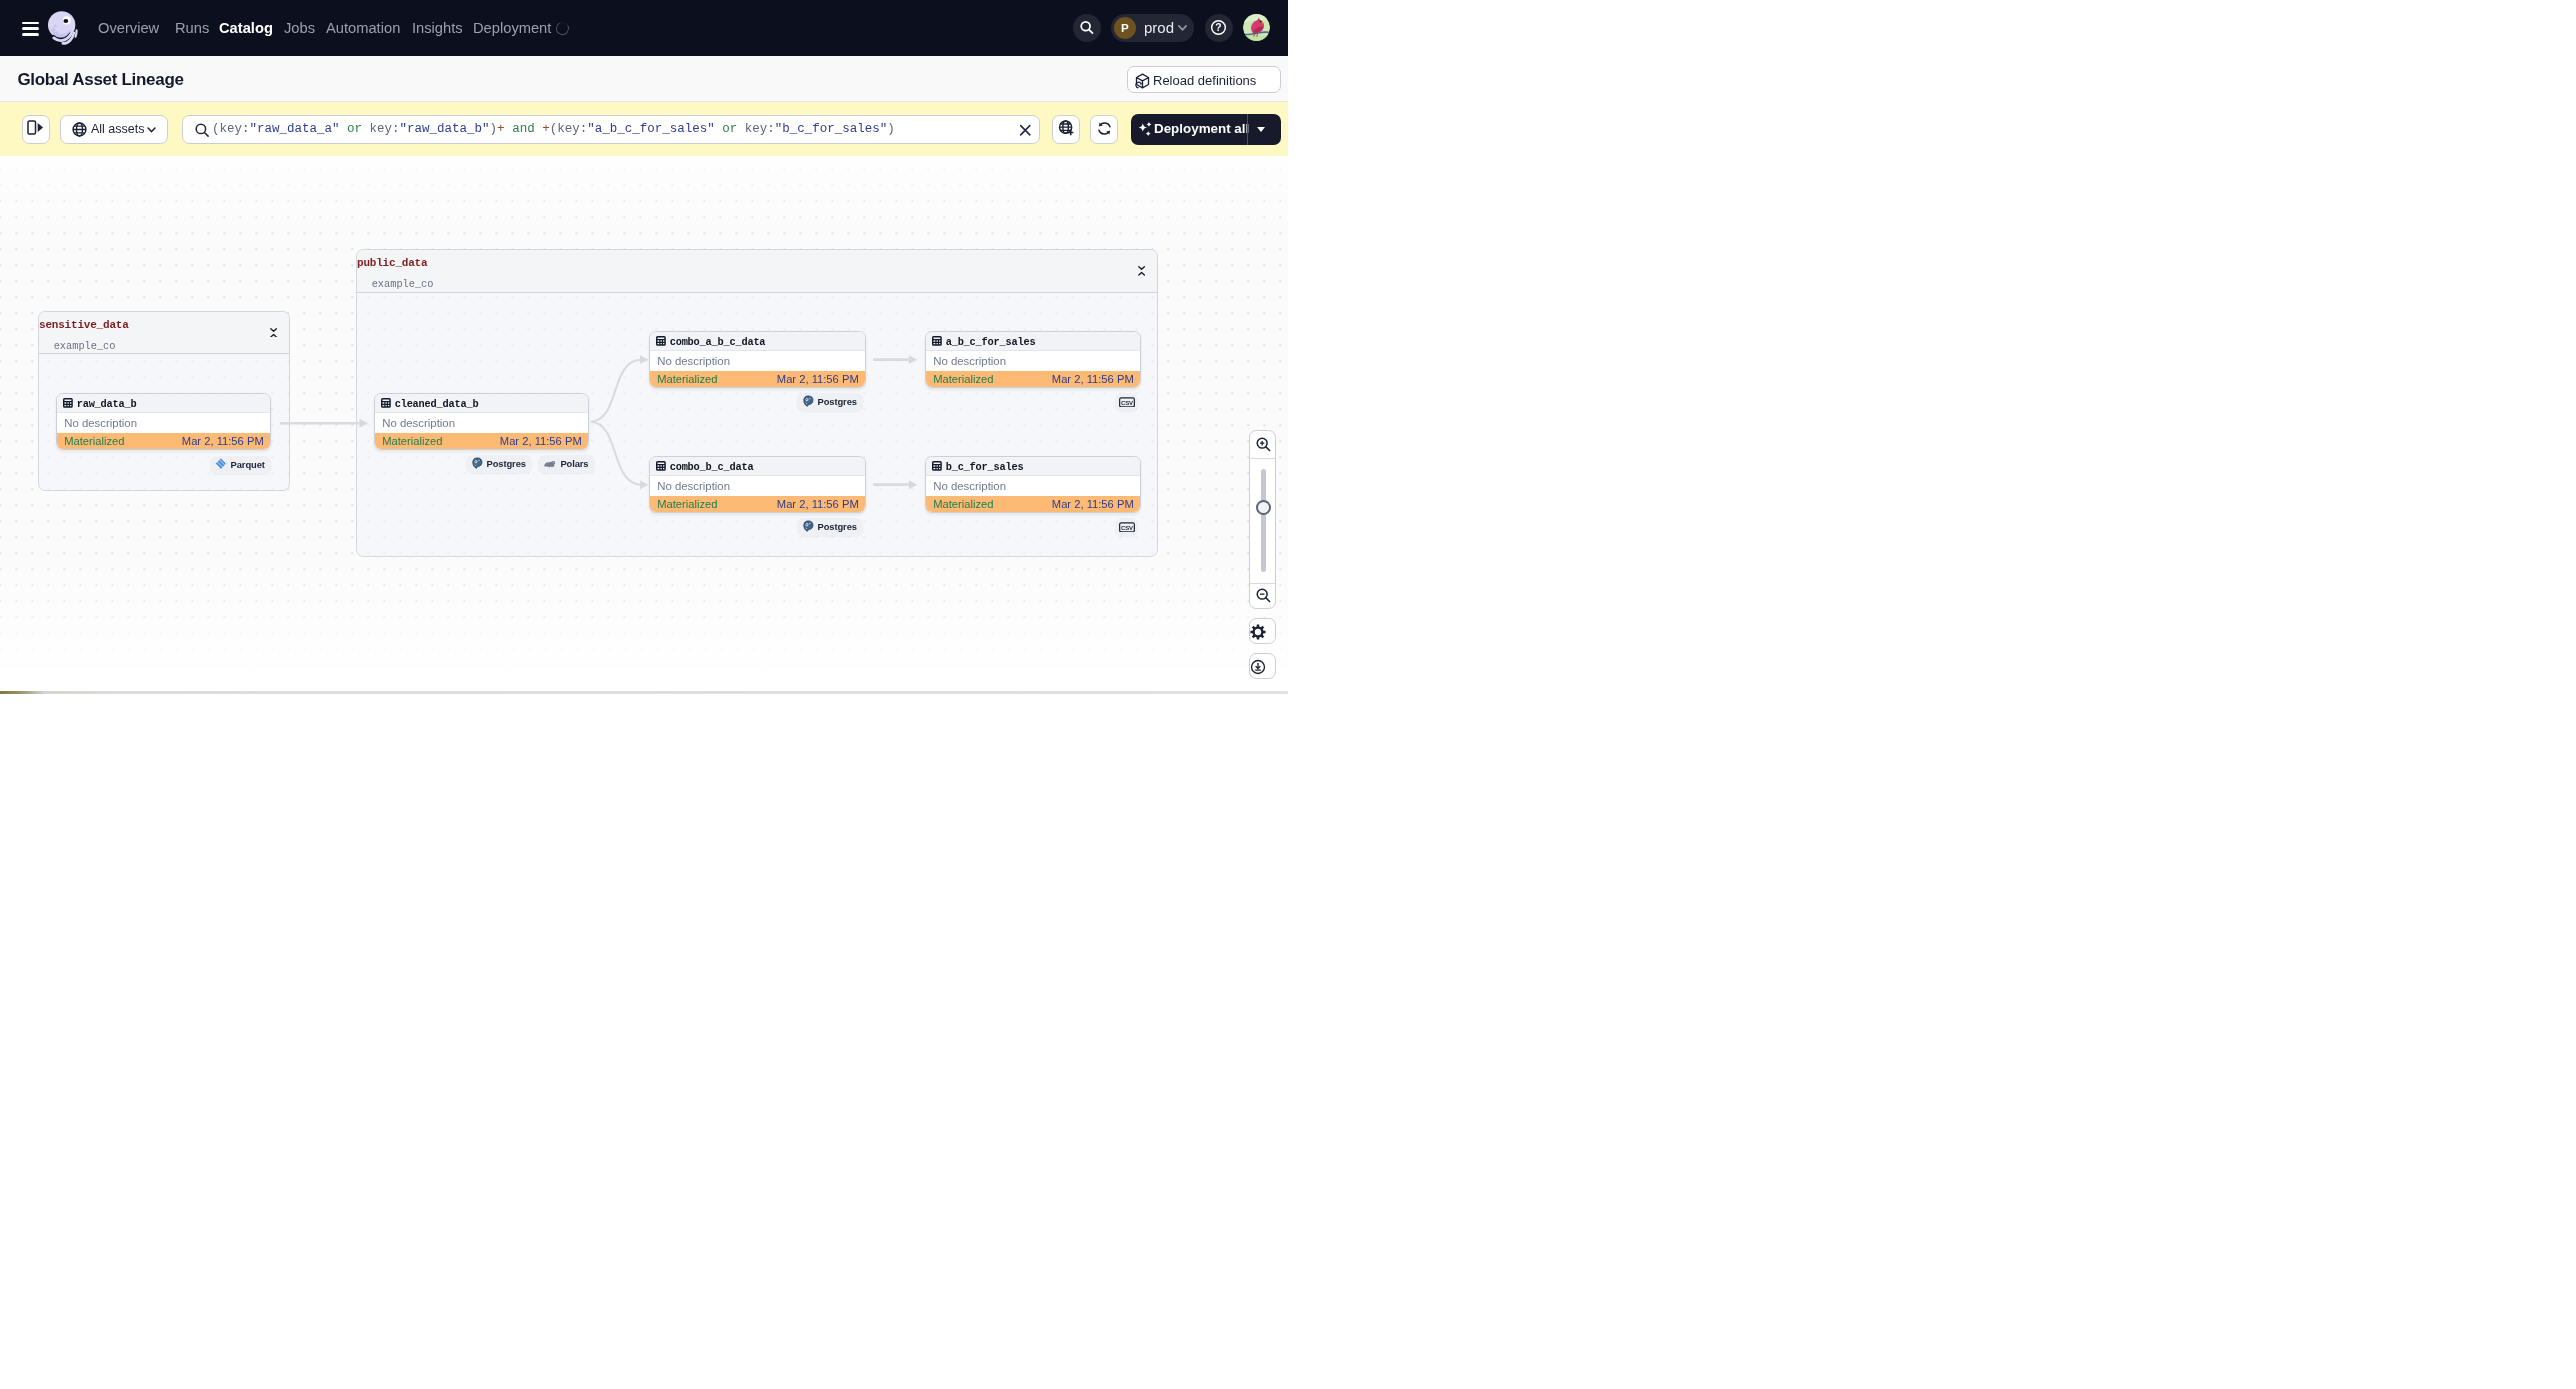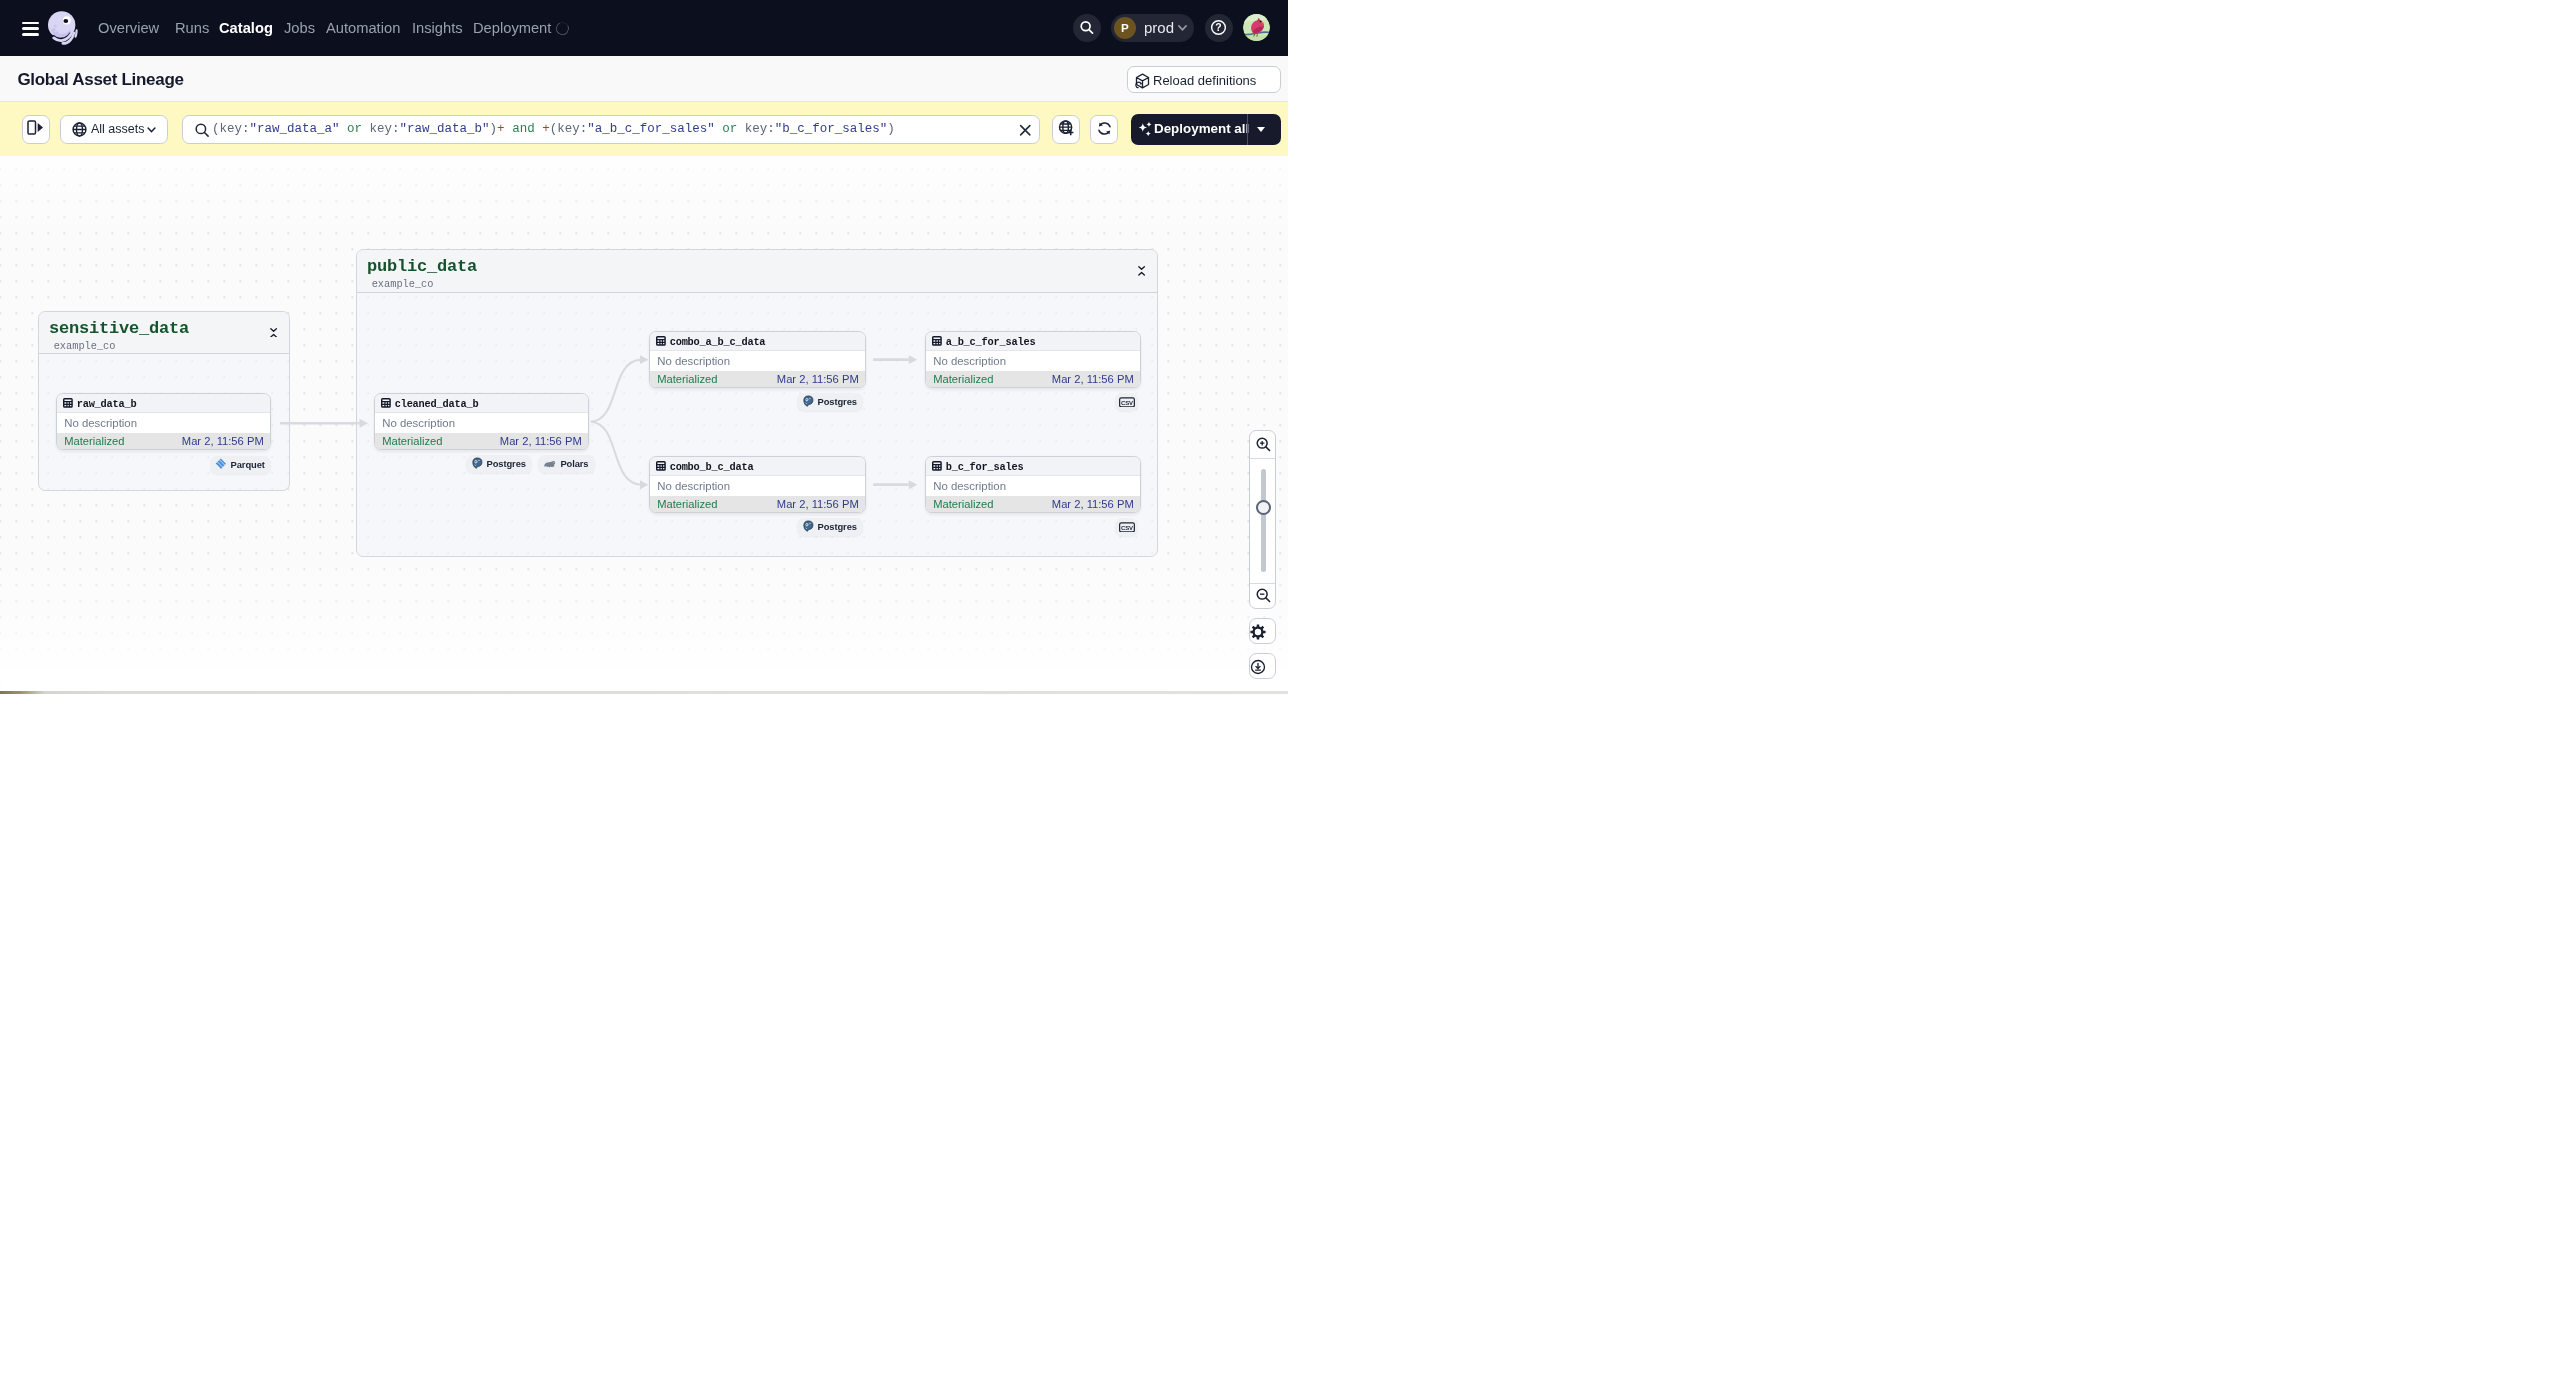--- a/index.html
+++ b/index.html
@@ -52,34 +52,34 @@
           background:linear-gradient(to bottom, rgba(255,255,255,0.75) 0%, rgba(255,255,255,0) 100%); }
   .fade { position:absolute; left:0; top:393px; width:1288px; height:142px;
           background:linear-gradient(to bottom, rgba(255,255,255,0) 0%, rgba(255,255,255,0.45) 50%, rgba(255,255,255,0.9) 85%, #fff 100%); }
   .bstrip { position:absolute; left:0; top:691px; width:1288px; height:3.1px;
             background:linear-gradient(to right, #7d7843 0px, #98926a 19.7px, #d4d4d1 45px, #dcdcda 125px, #e1e1df 100%); }
 
   
   .group { position:absolute; border:0.9px solid #d3d6de; border-radius:7.2px; background:rgba(243,244,247,0.55); }
   .grouphead { position:absolute; left:0; top:0; width:100%; background:#f4f5f7; border-bottom:0.9px solid #cfd3db;
                border-radius:7.2px 7.2px 0 0; }
-  .grouptitle { position:absolute; left:10px; top:7.2px; font-family:"Liberation Mono", monospace; font-weight:700;
-                font-size:17px; color:#14532d; letter-spacing:-0.2px; }
+  .grouptitle { position:absolute; left:0; top:7.2px; font-family:"Liberation Mono", monospace; font-weight:700;
+                font-size:11px; color:#7f1d1d; letter-spacing:-0.2px; }
   .groupsub { position:absolute; left:14.7px; top:28px; font-family:"Liberation Mono", monospace; font-size:10.3px; color:#6a7183; }
   .collapse { position:absolute; right:11.6px; top:50%; margin-top:-4.9px; width:7.2px; height:9.8px; }
 
   
   .node { position:absolute; width:215px; height:57px; border:1.3px solid #ccd0d9; border-radius:7.2px; background:#fff;
           box-shadow:0 1.8px 2.7px rgba(20,25,45,0.07); overflow:hidden; }
   .nodehead { height:19px; background:#f2f3f6; border-bottom:0.9px solid #e3e5ea; position:relative; }
   .nodehead .ticon { position:absolute; left:6.3px; top:4px; }
   .nodehead .nname { position:absolute; left:19.7px; top:3.6px; font-family:"Liberation Mono", monospace; font-weight:700;
                      font-size:10.3px; color:#10151f; letter-spacing:-0.2px; }
   .nodedesc { height:20px; background:#fff; font-size:11.4px; color:#717a8c; line-height:20px; padding-left:7.2px; }
-  .nodemat { height:24px; background:#e5e5e5; position:relative; }
+  .nodemat { height:24px; background:#fdba74; position:relative; }
   .nodemat .m { position:absolute; left:7.2px; top:1.8px; font-size:11.2px; color:#1e7c4e; }
   .nodemat .d { position:absolute; right:6.3px; top:1.8px; font-size:11.2px; color:#2e3b8a;margin-left:40px; }
 
   
   .chip { position:absolute; height:18px; background:#eef0f3; border-radius:7.2px; font-size:9.4px; font-weight:700;
           color:#1b2435; line-height:18px; letter-spacing:-0.1px; box-shadow:0 0.9px 1.8px rgba(20,25,45,0.05); }
   .chip .ic { display:inline-block; vertical-align:middle; margin:-2.7px 3.6px 0 5.4px; }
   .chip .tx { padding-right:6.3px; }
 
   

